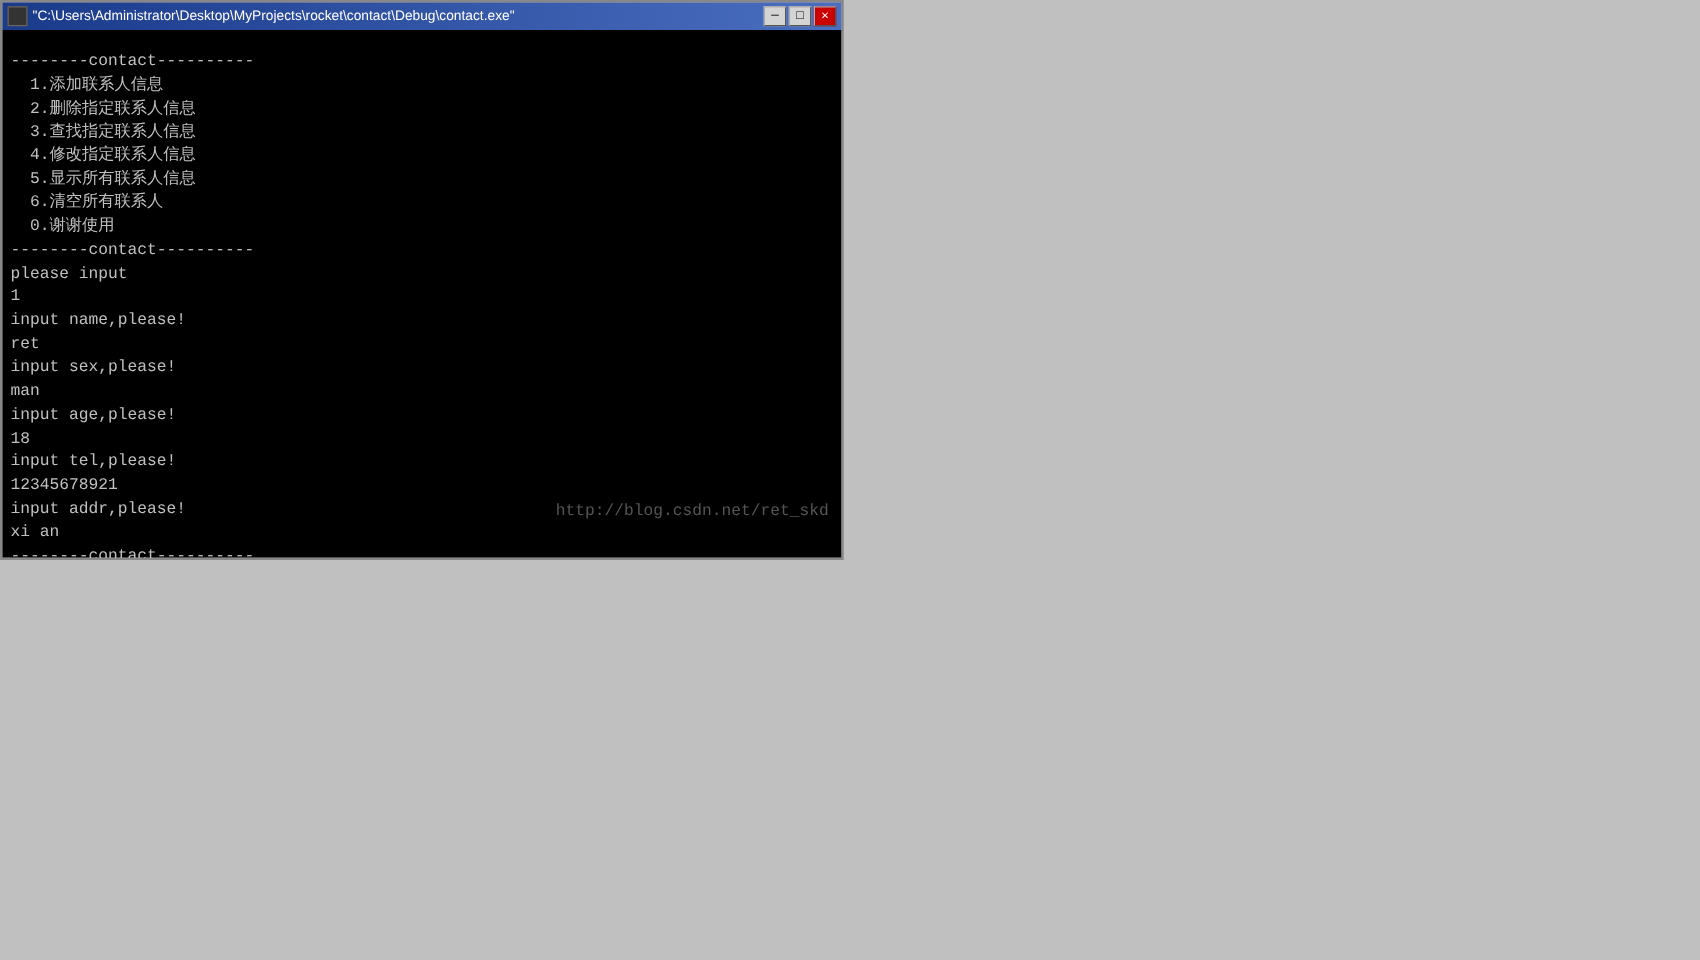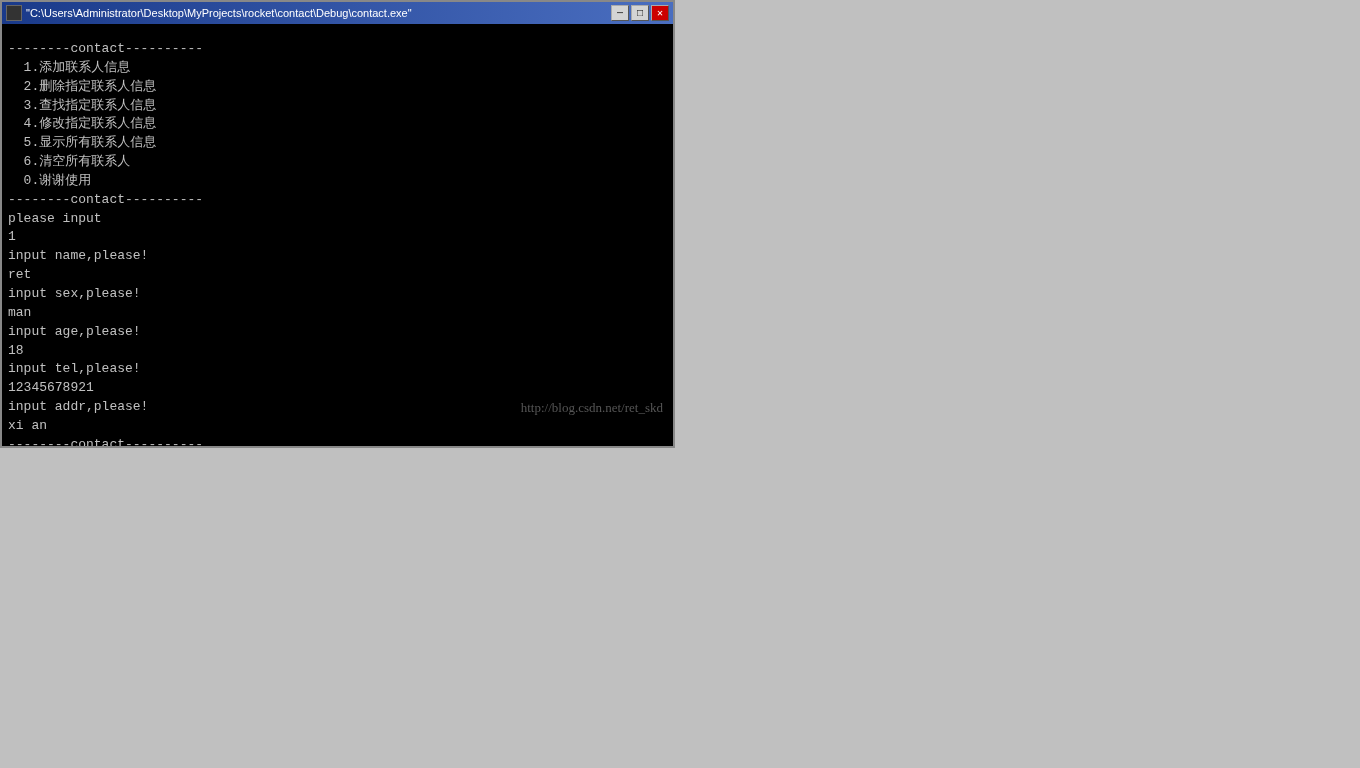--- a/index.html
+++ b/index.html
@@ -97,21 +97,21 @@
       background: #888;
       border: 2px outset #bbb;
     }
 
     .watermark {
       position: absolute;
       bottom: 30px;
       right: 10px;
       color: #555;
       font-size: 13px;
-      font-family: Liberation Serif, serif;
+      font-family: Liberation Mono, monospace;
       pointer-events: none;
     }
   </style>
 </head>
 <body>
 
 <div class="window">
   <div class="titlebar">
     <div class="titlebar-icon"></div>
     <span class="titlebar-title">"C:\Users\Administrator\Desktop\MyProjects\rocket\contact\Debug\contact.exe"</span>

